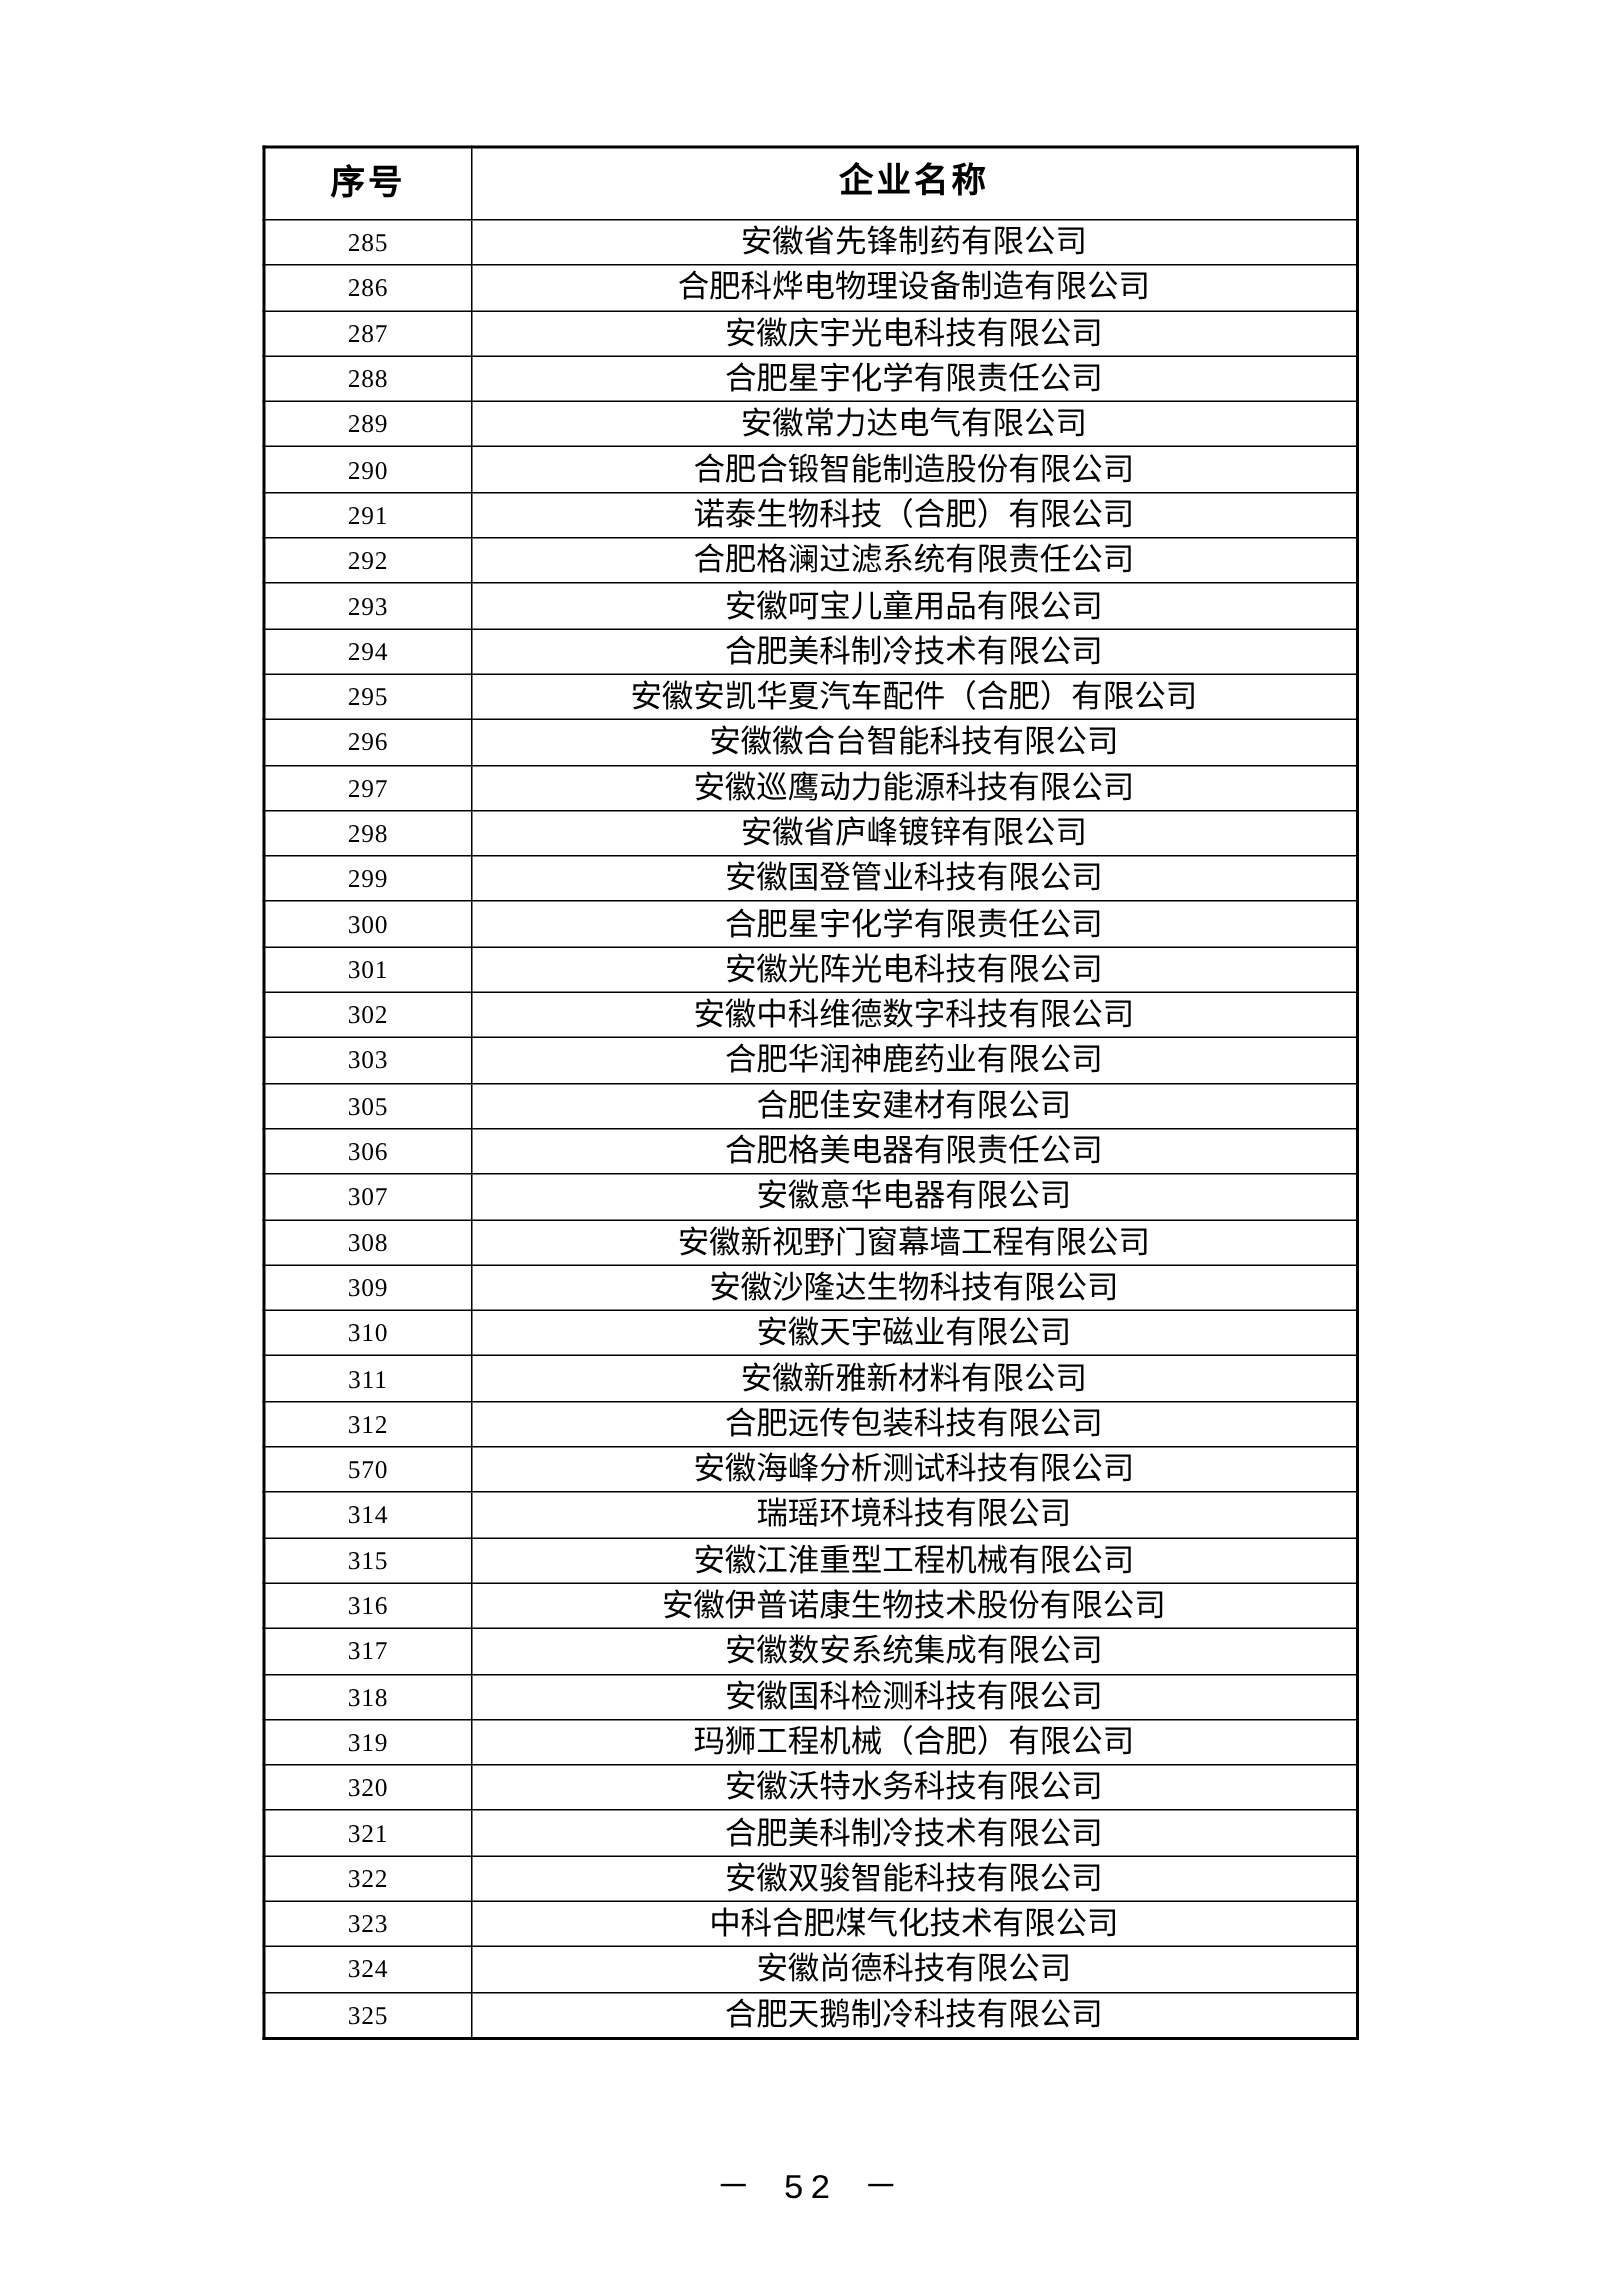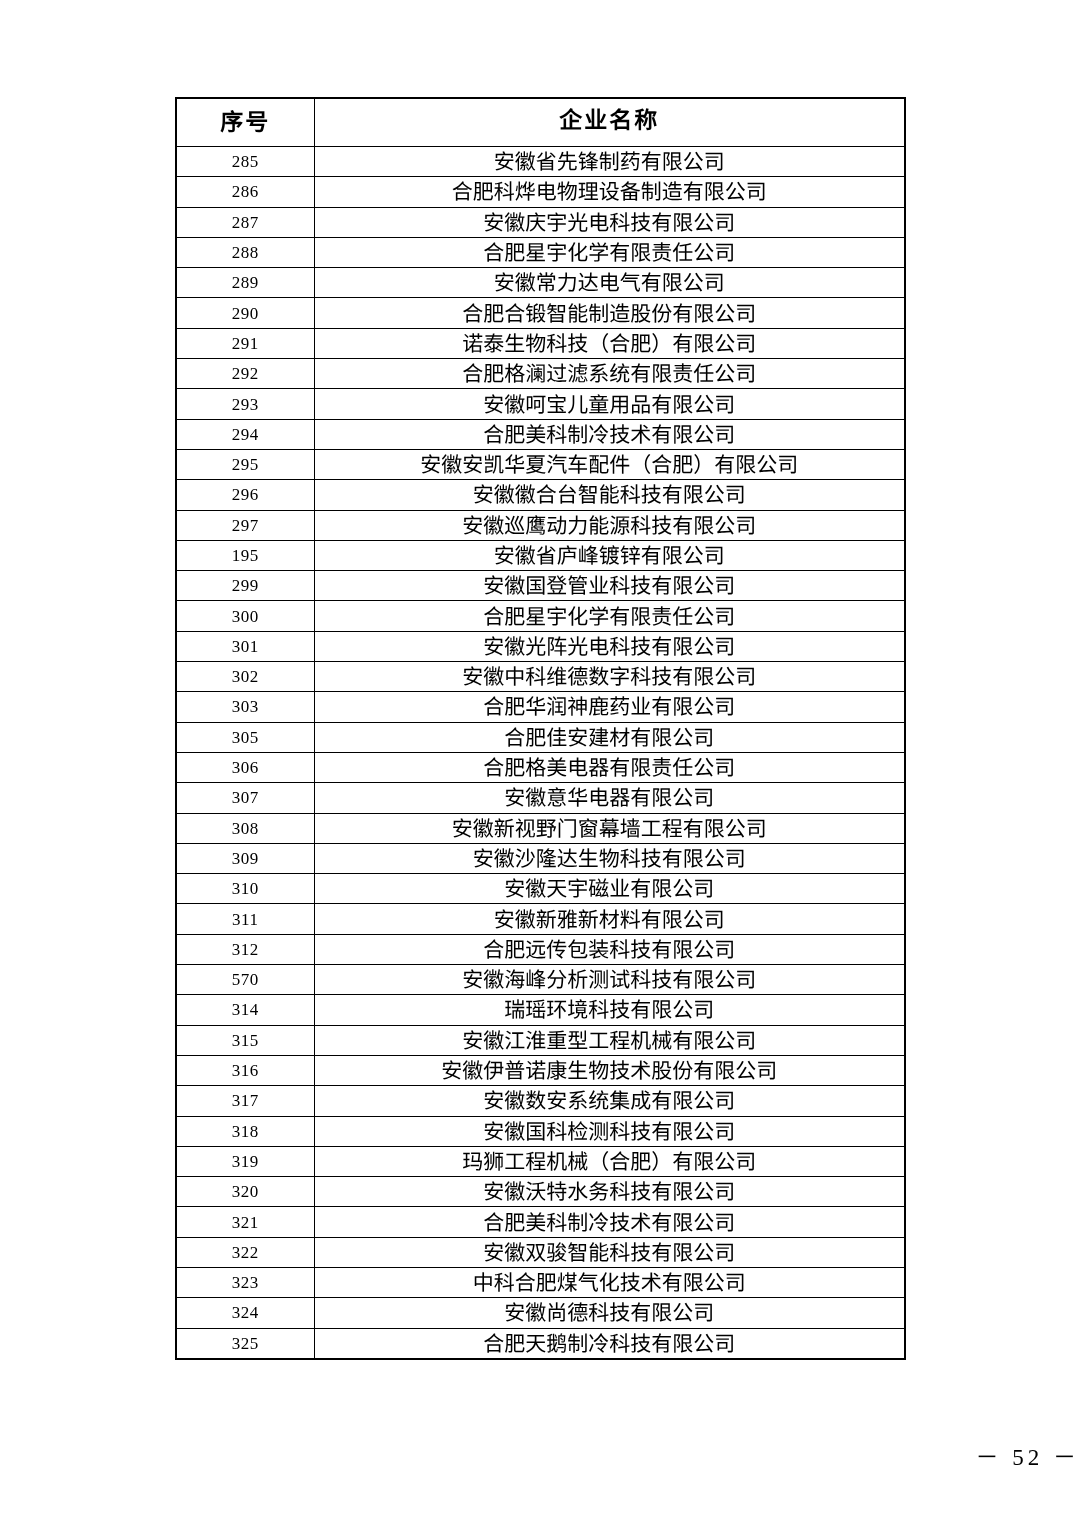--- a/index.html
+++ b/index.html
@@ -88,22 +88,22 @@
     font-size: 21px;
     letter-spacing: 0px;
     white-space: nowrap;
   }
 
   .page-footer {
     position: absolute;
     left: 0;
     top: 1438px;
     width: 1080px;
-    text-align: right;
-    font-family: Liberation Serif, serif;
+    text-align: center;
+    font-family: Liberation Mono, monospace;
     font-size: 23px;
     letter-spacing: 4px;
     color: #000000;
   }
 </style>
 </head>
 <body>
 
 <div class="page">
 
@@ -166,21 +166,21 @@
           </tr>
           <tr>
             <td class="cell-idx">296</td>
             <td class="cell-name">安徽徽合台智能科技有限公司</td>
           </tr>
           <tr>
             <td class="cell-idx">297</td>
             <td class="cell-name">安徽巡鹰动力能源科技有限公司</td>
           </tr>
           <tr>
-            <td class="cell-idx">195</td>
+            <td class="cell-idx">298</td>
             <td class="cell-name">安徽省庐峰镀锌有限公司</td>
           </tr>
           <tr>
             <td class="cell-idx">299</td>
             <td class="cell-name">安徽国登管业科技有限公司</td>
           </tr>
           <tr>
             <td class="cell-idx">300</td>
             <td class="cell-name">合肥星宇化学有限责任公司</td>
           </tr>

